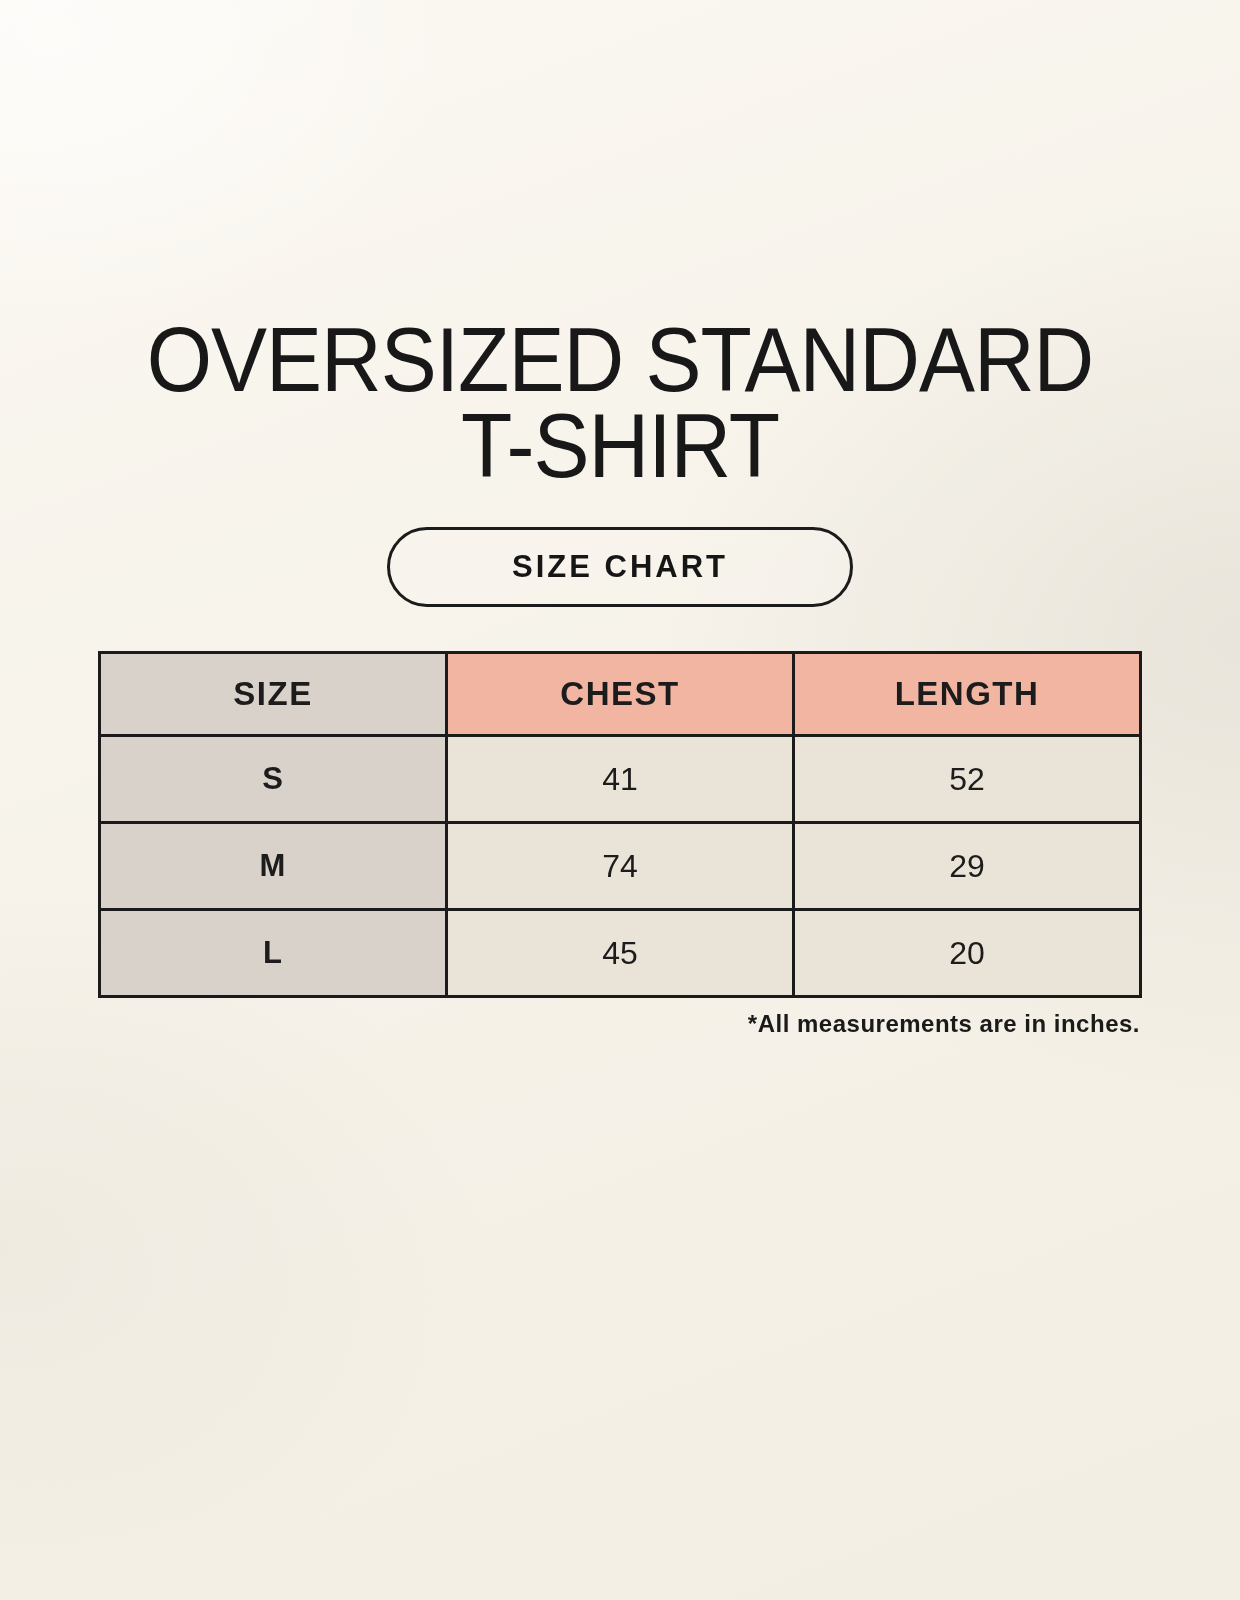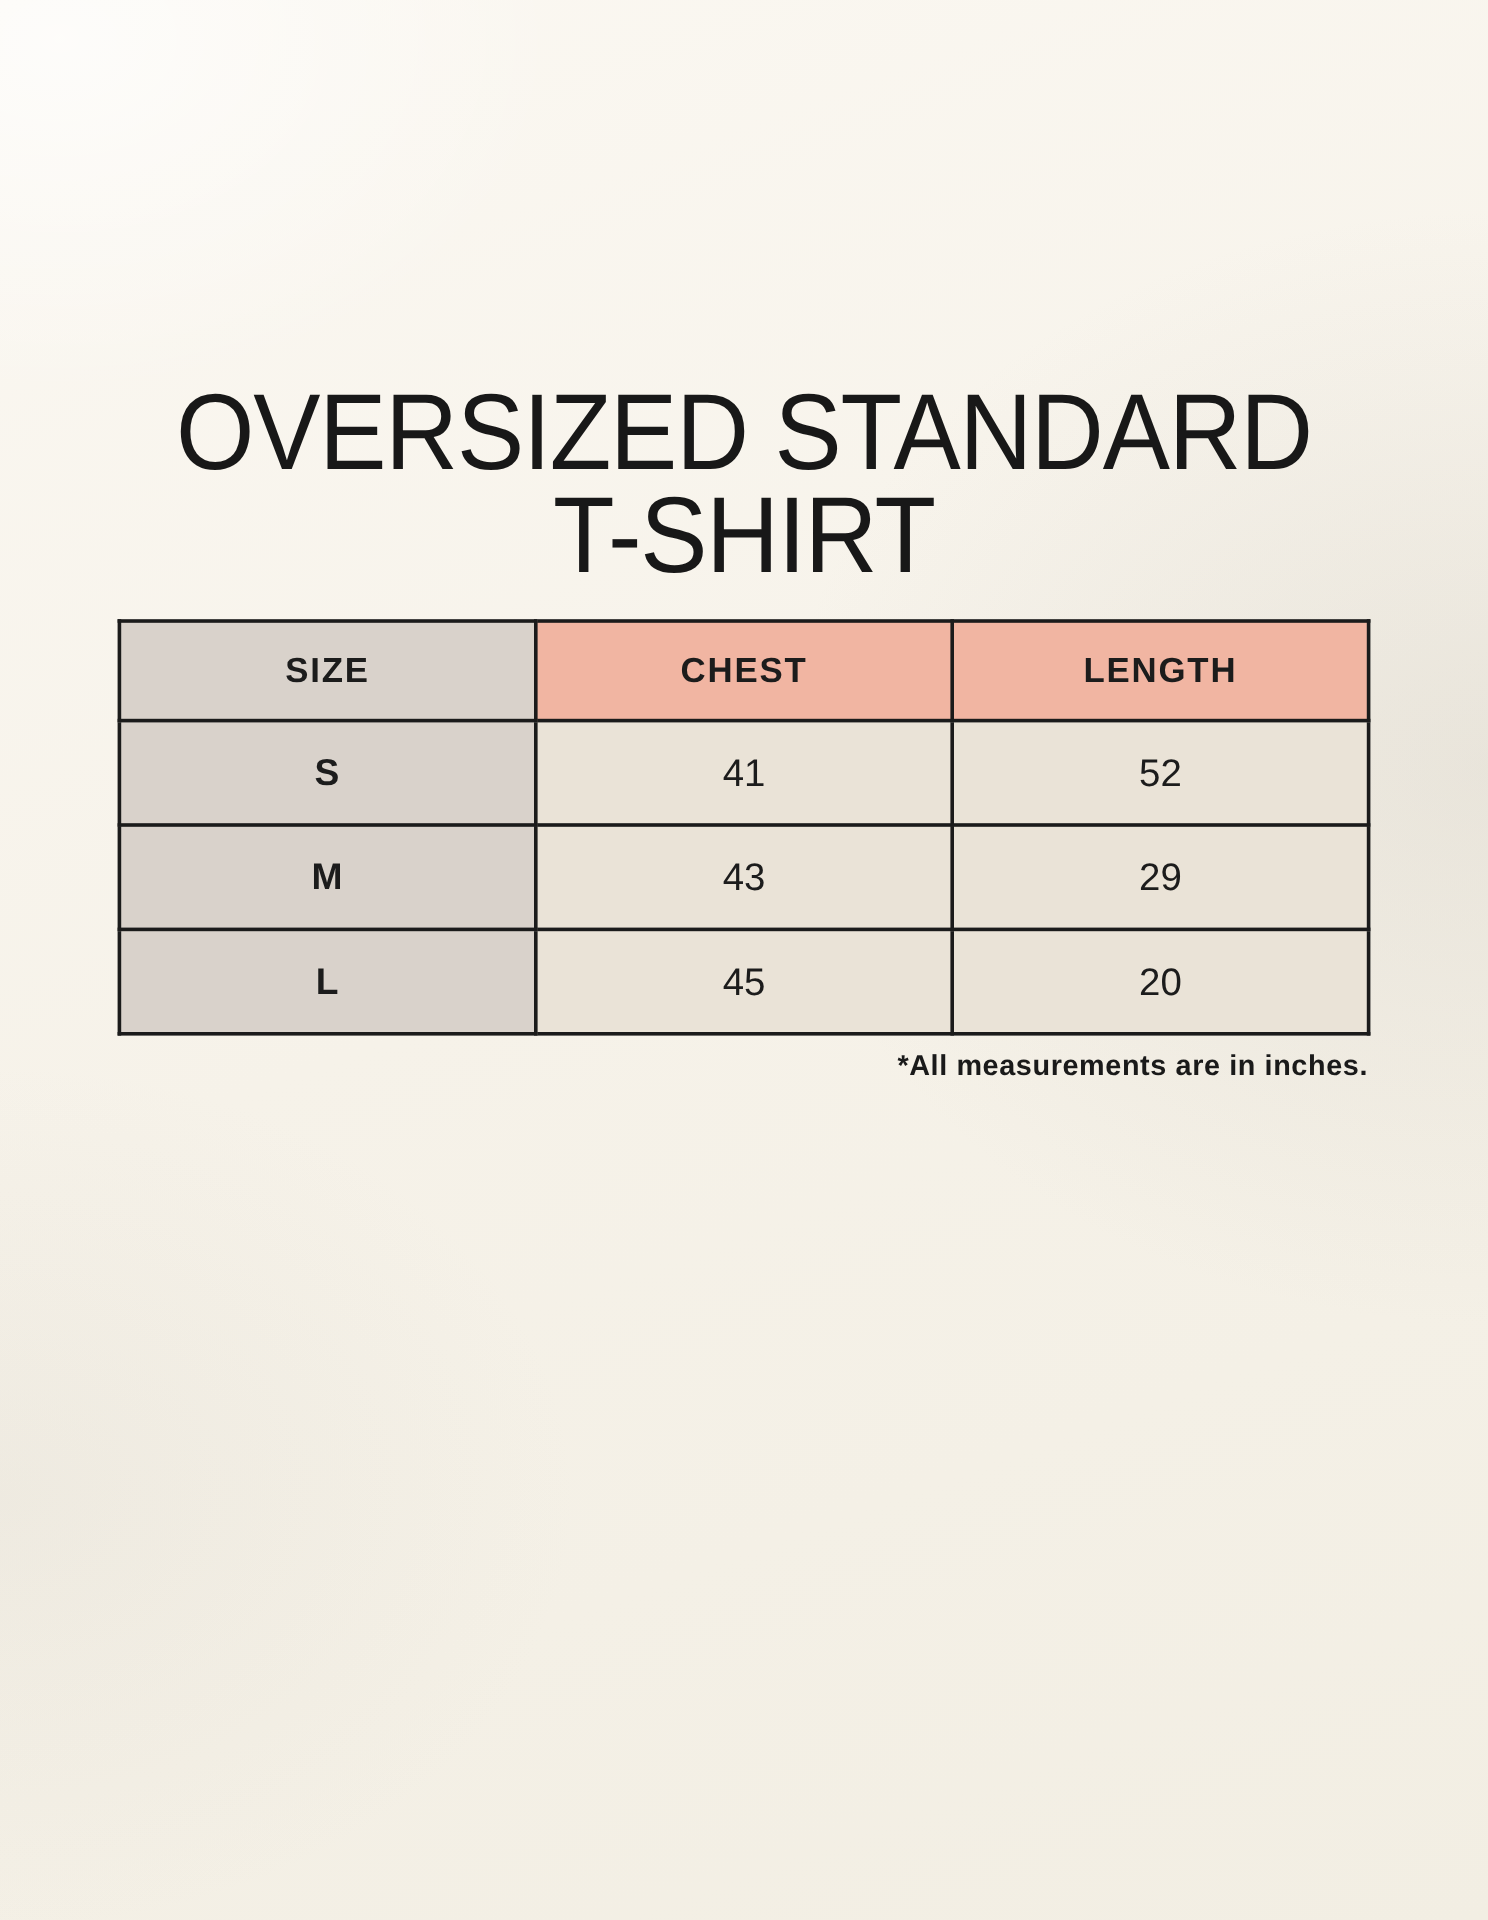--- a/index.html
+++ b/index.html
@@ -57,21 +57,21 @@
     table-layout: fixed;
   }
   table.size-table th, table.size-table td {
     border: 3px solid #1b1b1b;
     text-align: center;
     vertical-align: middle;
     padding: 0;
   }
   table.size-table th {
     height: 80px;
-    font-size: 29px;
+    font-size: 33px;
     font-weight: 700;
     letter-spacing: 1.5px;
   }
   table.size-table td { height: 84px; }
   .col-taupe { background: #d9d2cb; }
   .col-pink  { background: #f1b5a2; }
   .cell-size {
     background: #d9d2cb;
     font-size: 31px;
     font-weight: 700;
@@ -95,38 +95,41 @@
 </head>
 <body>
 
 <div class="page">
 
   <h1 class="title">
     <span class="line">OVERSIZED STANDARD</span>
     <span class="line">T-SHIRT</span>
   </h1>
 
+  <div class="badge">
+    <span>SIZE CHART</span>
+  </div>
 
   <table class="size-table">
     <thead>
       <tr>
         <th class="col-taupe">SIZE</th>
         <th class="col-pink">CHEST</th>
         <th class="col-pink">LENGTH</th>
       </tr>
     </thead>
     <tbody>
       <tr>
         <td class="cell-size">S</td>
         <td class="cell-value">41</td>
         <td class="cell-value">52</td>
       </tr>
       <tr>
         <td class="cell-size">M</td>
-        <td class="cell-value">43</td>
+        <td class="cell-value">74</td>
         <td class="cell-value">29</td>
       </tr>
       <tr>
         <td class="cell-size">L</td>
         <td class="cell-value">45</td>
         <td class="cell-value">20</td>
       </tr>
     </tbody>
   </table>
 

